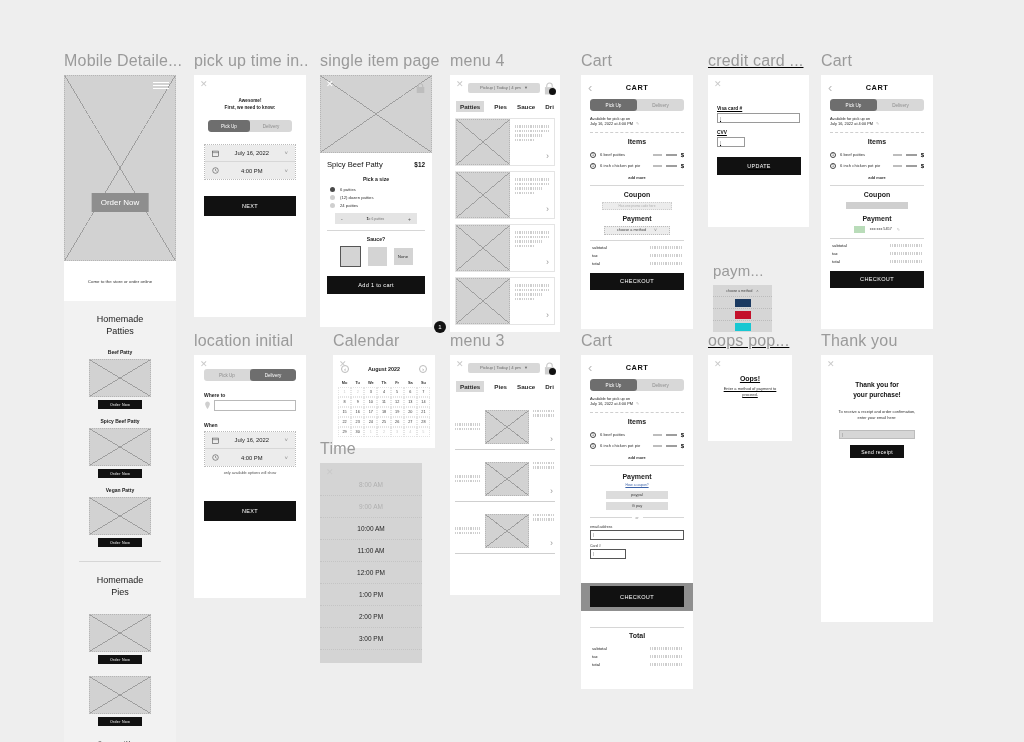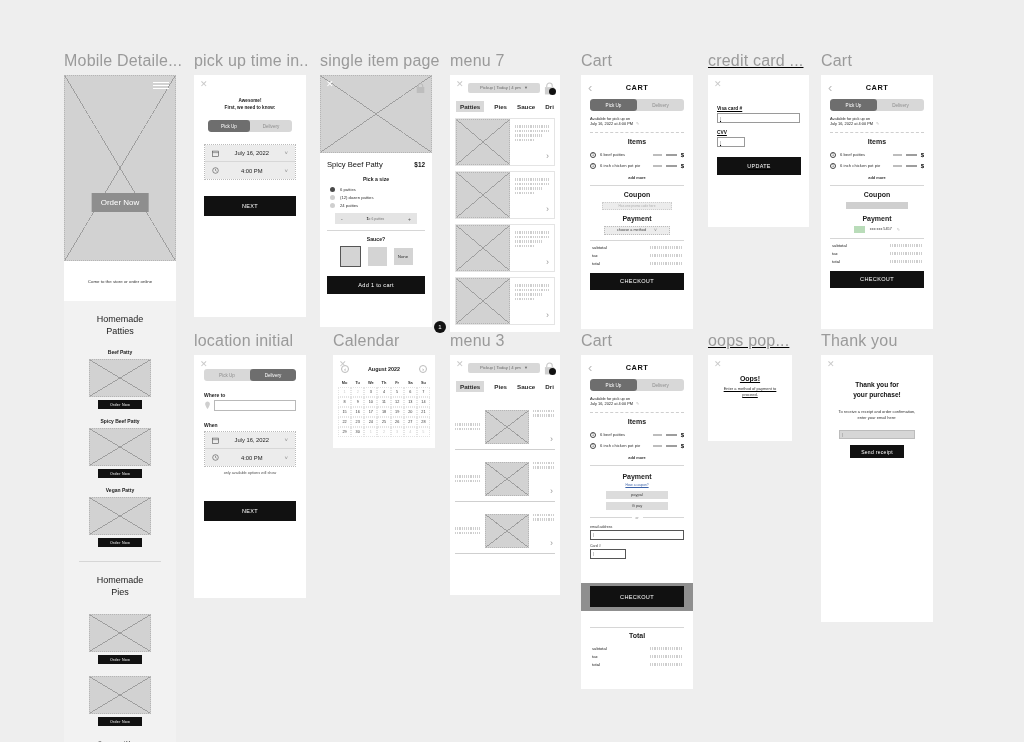--- a/index.html
+++ b/index.html
@@ -351,23 +351,39 @@
           <div>30</div>
           <div class="mute">1</div>
           <div class="mute">2</div>
           <div class="mute">3</div>
           <div class="mute">4</div>
           <div class="mute">5</div>
         </div>
     </div>
   </div>
 
+  <div class="frame" style="left:320px; top:440px;">
+    <div class="frame-title" style="width:120px;">Time</div>
+    <div class="screen" style="width:102px; height:200px;background:#d4d4d4;">
+      <div class="close-x">✕</div>
+      <div id="time-slots" style="padding-top:11px;">
+          <div class="time-row dis">8:00 AM</div>
+          <div class="time-row dis">9:00 AM</div>
+          <div class="time-row">10:00 AM</div>
+          <div class="time-row">11:00 AM</div>
+          <div class="time-row">12:00 PM</div>
+          <div class="time-row">1:00 PM</div>
+          <div class="time-row">2:00 PM</div>
+          <div class="time-row">3:00 PM</div>
+        </div>
+    </div>
+  </div>
 
   <div class="frame" style="left:450px; top:52px;">
-    <div class="frame-title" style="width:110px;">menu 7</div>
+    <div class="frame-title" style="width:110px;">menu 4</div>
     <div class="screen" style="width:110px; height:257px;">
       <div class="close-x">✕</div>
       <div style="display:flex;align-items:center;gap:4px;padding:6px 5px 0 18px;">
         <div class="menu-pill" style="flex:1;height:10px;">
           <span>Pickup | Today | 4 pm</span>
           <span style="font-size:4px;">▼</span>
         </div>
         <div style="position:relative;width:11px;height:13px;">
           <svg width="11" height="13" viewBox="0 0 12 14">
               <path d="M3 5.5V4a3 3 0 016 0v1.5" stroke="#c9c9c9" stroke-width="1.2" fill="none"></path>
@@ -635,20 +651,38 @@
       <div style="padding:31px 9px 0;">
         <div style="font-size:4.8px;font-weight:bold;color:#111;">Visa card #</div>
         <div style="height:10px;border:1px solid #9a9a9a;background:#fff;margin-top:2px;padding:0 2px;font-size:4px;color:#666;display:flex;align-items:center;">|</div>
         <div style="font-size:4.8px;font-weight:bold;color:#111;margin-top:7px;">CVV</div>
         <div style="height:10px;width:28px;border:1px solid #9a9a9a;background:#fff;margin-top:2px;padding:0 2px;font-size:4px;color:#666;display:flex;align-items:center;">|</div>
         <div class="btn-dark" style="width:84px;height:18px;margin:10px auto 0;font-size:5.4px;">UPDATE</div>
       </div>
     </div>
   </div>
 
+  <div class="frame" style="left:713px; top:262px;">
+    <div class="frame-title" style="width:80px;font-size:15px;">paym...</div>
+    <div class="screen" style="width:59px; height:47px;background:#d6d6d6;">
+      <div style="height:11px;display:flex;align-items:center;justify-content:center;gap:4px;font-size:3.4px;color:#444;">
+        <span>choose a method</span>
+        <span style="font-size:4px;color:#777;">˄</span>
+      </div>
+      <div style="height:12px;border-top:1px dotted #bbb;display:flex;align-items:center;justify-content:center;">
+        <span style="width:16px;height:8px;background:#1b3a61;display:block;"></span>
+      </div>
+      <div style="height:12px;border-top:1px dotted #bbb;display:flex;align-items:center;justify-content:center;">
+        <span style="width:16px;height:8px;background:#c3112b;display:block;"></span>
+      </div>
+      <div style="height:12px;border-top:1px dotted #bbb;display:flex;align-items:center;justify-content:center;">
+        <span style="width:16px;height:8px;background:#18c7d2;display:block;"></span>
+      </div>
+    </div>
+  </div>
 
   <div class="frame" style="left:708px; top:332px;text-decoration:underline;">
     <div class="frame-title" style="width:110px;">oops pop...</div>
     <div class="screen" style="width:84px; height:86px;">
       <div class="close-x">✕</div>
       <div style="text-align:center;font-size:7px;font-weight:bold;color:#111;padding-top:20px;">Oops!</div>
       <div style="text-align:center;font-size:4px;color:#333;padding:4px 12px 0;line-height:6px;">Enter a method of payment to proceed.</div>
     </div>
   </div>
 

